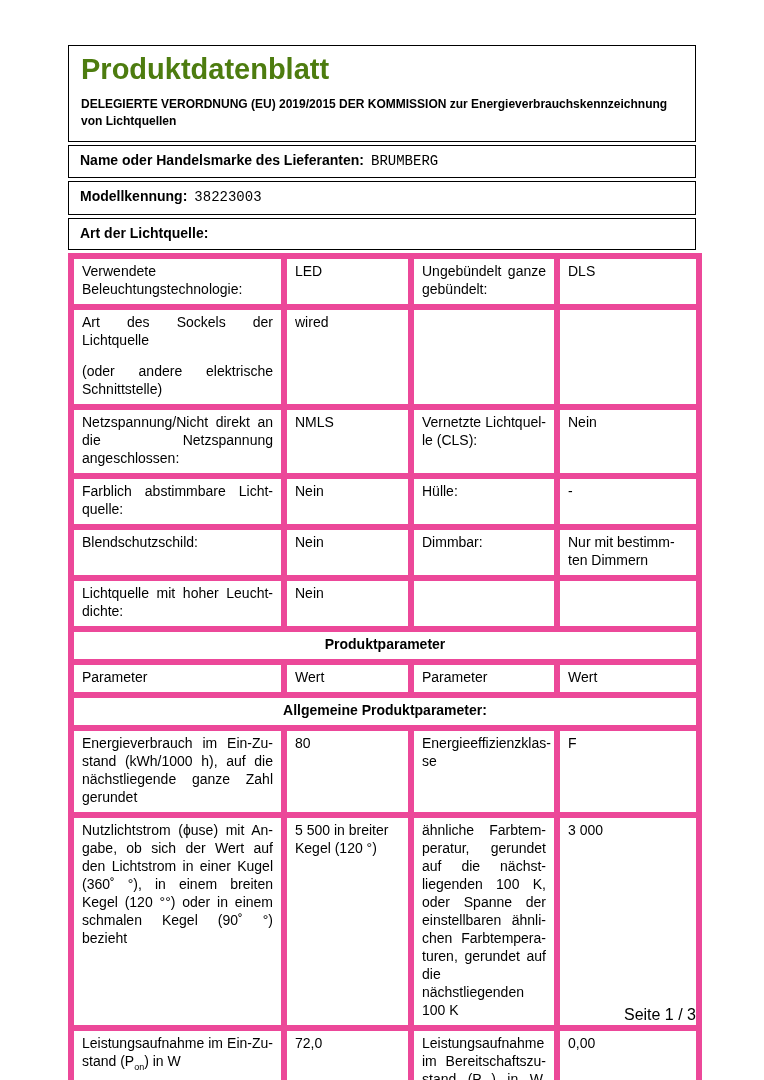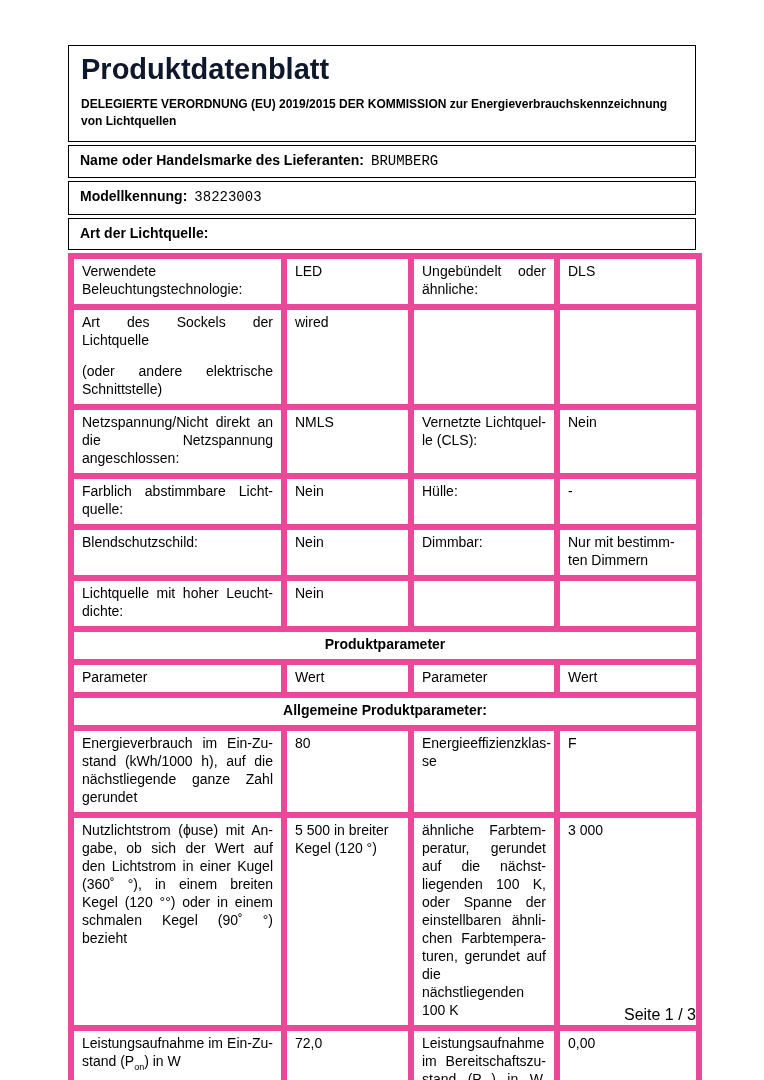--- a/index.html
+++ b/index.html
@@ -76,21 +76,21 @@
     top: 1006px;
     font-size: 16px;
   }
 </style>
 </head>
 <body>
 
 <div class="page">
 
   <div class="box title-box">
-    <h1 style="color: #0f172a;">Produktdatenblatt</h1>
+    <h1 style="color: #4d7c0f;">Produktdatenblatt</h1>
     <p class="subtitle">DELEGIERTE VERORDNUNG (EU) 2019/2015 DER KOMMISSION zur Energieverbrauchskennzeichnung von Lichtquellen</p>
   </div>
 
   <div class="box label-row">
     <span class="lbl">Name oder Handelsmarke des Lieferanten:</span><span class="val">BRUMBERG</span>
   </div>
 
 
   <div class="box label-row">
     <span class="lbl">Modellkennung:</span><span class="val">38223003</span>
@@ -104,21 +104,21 @@
     <colgroup>
       <col style="width:213px">
       <col style="width:127px">
       <col style="width:146px">
       <col style="width:142px">
     </colgroup>
     <tbody>
       <tr>
         <td class="pc">Verwendete Beleuchtungstech­nologie:</td>
         <td class="vc">LED</td>
-        <td class="pc">Ungebündelt oder ähnliche:</td>
+        <td class="pc">Ungebündelt ganze gebündelt:</td>
         <td class="vc">DLS</td>
       </tr>
       <tr>
         <td class="pc">
           <p>Art des Sockels der Lichtquelle</p>
           <p class="gap-para">(oder andere elektrische Schnittstelle)</p>
         </td>
         <td class="vc">wired</td>
         <td class="pc"></td>
         <td class="vc"></td>

